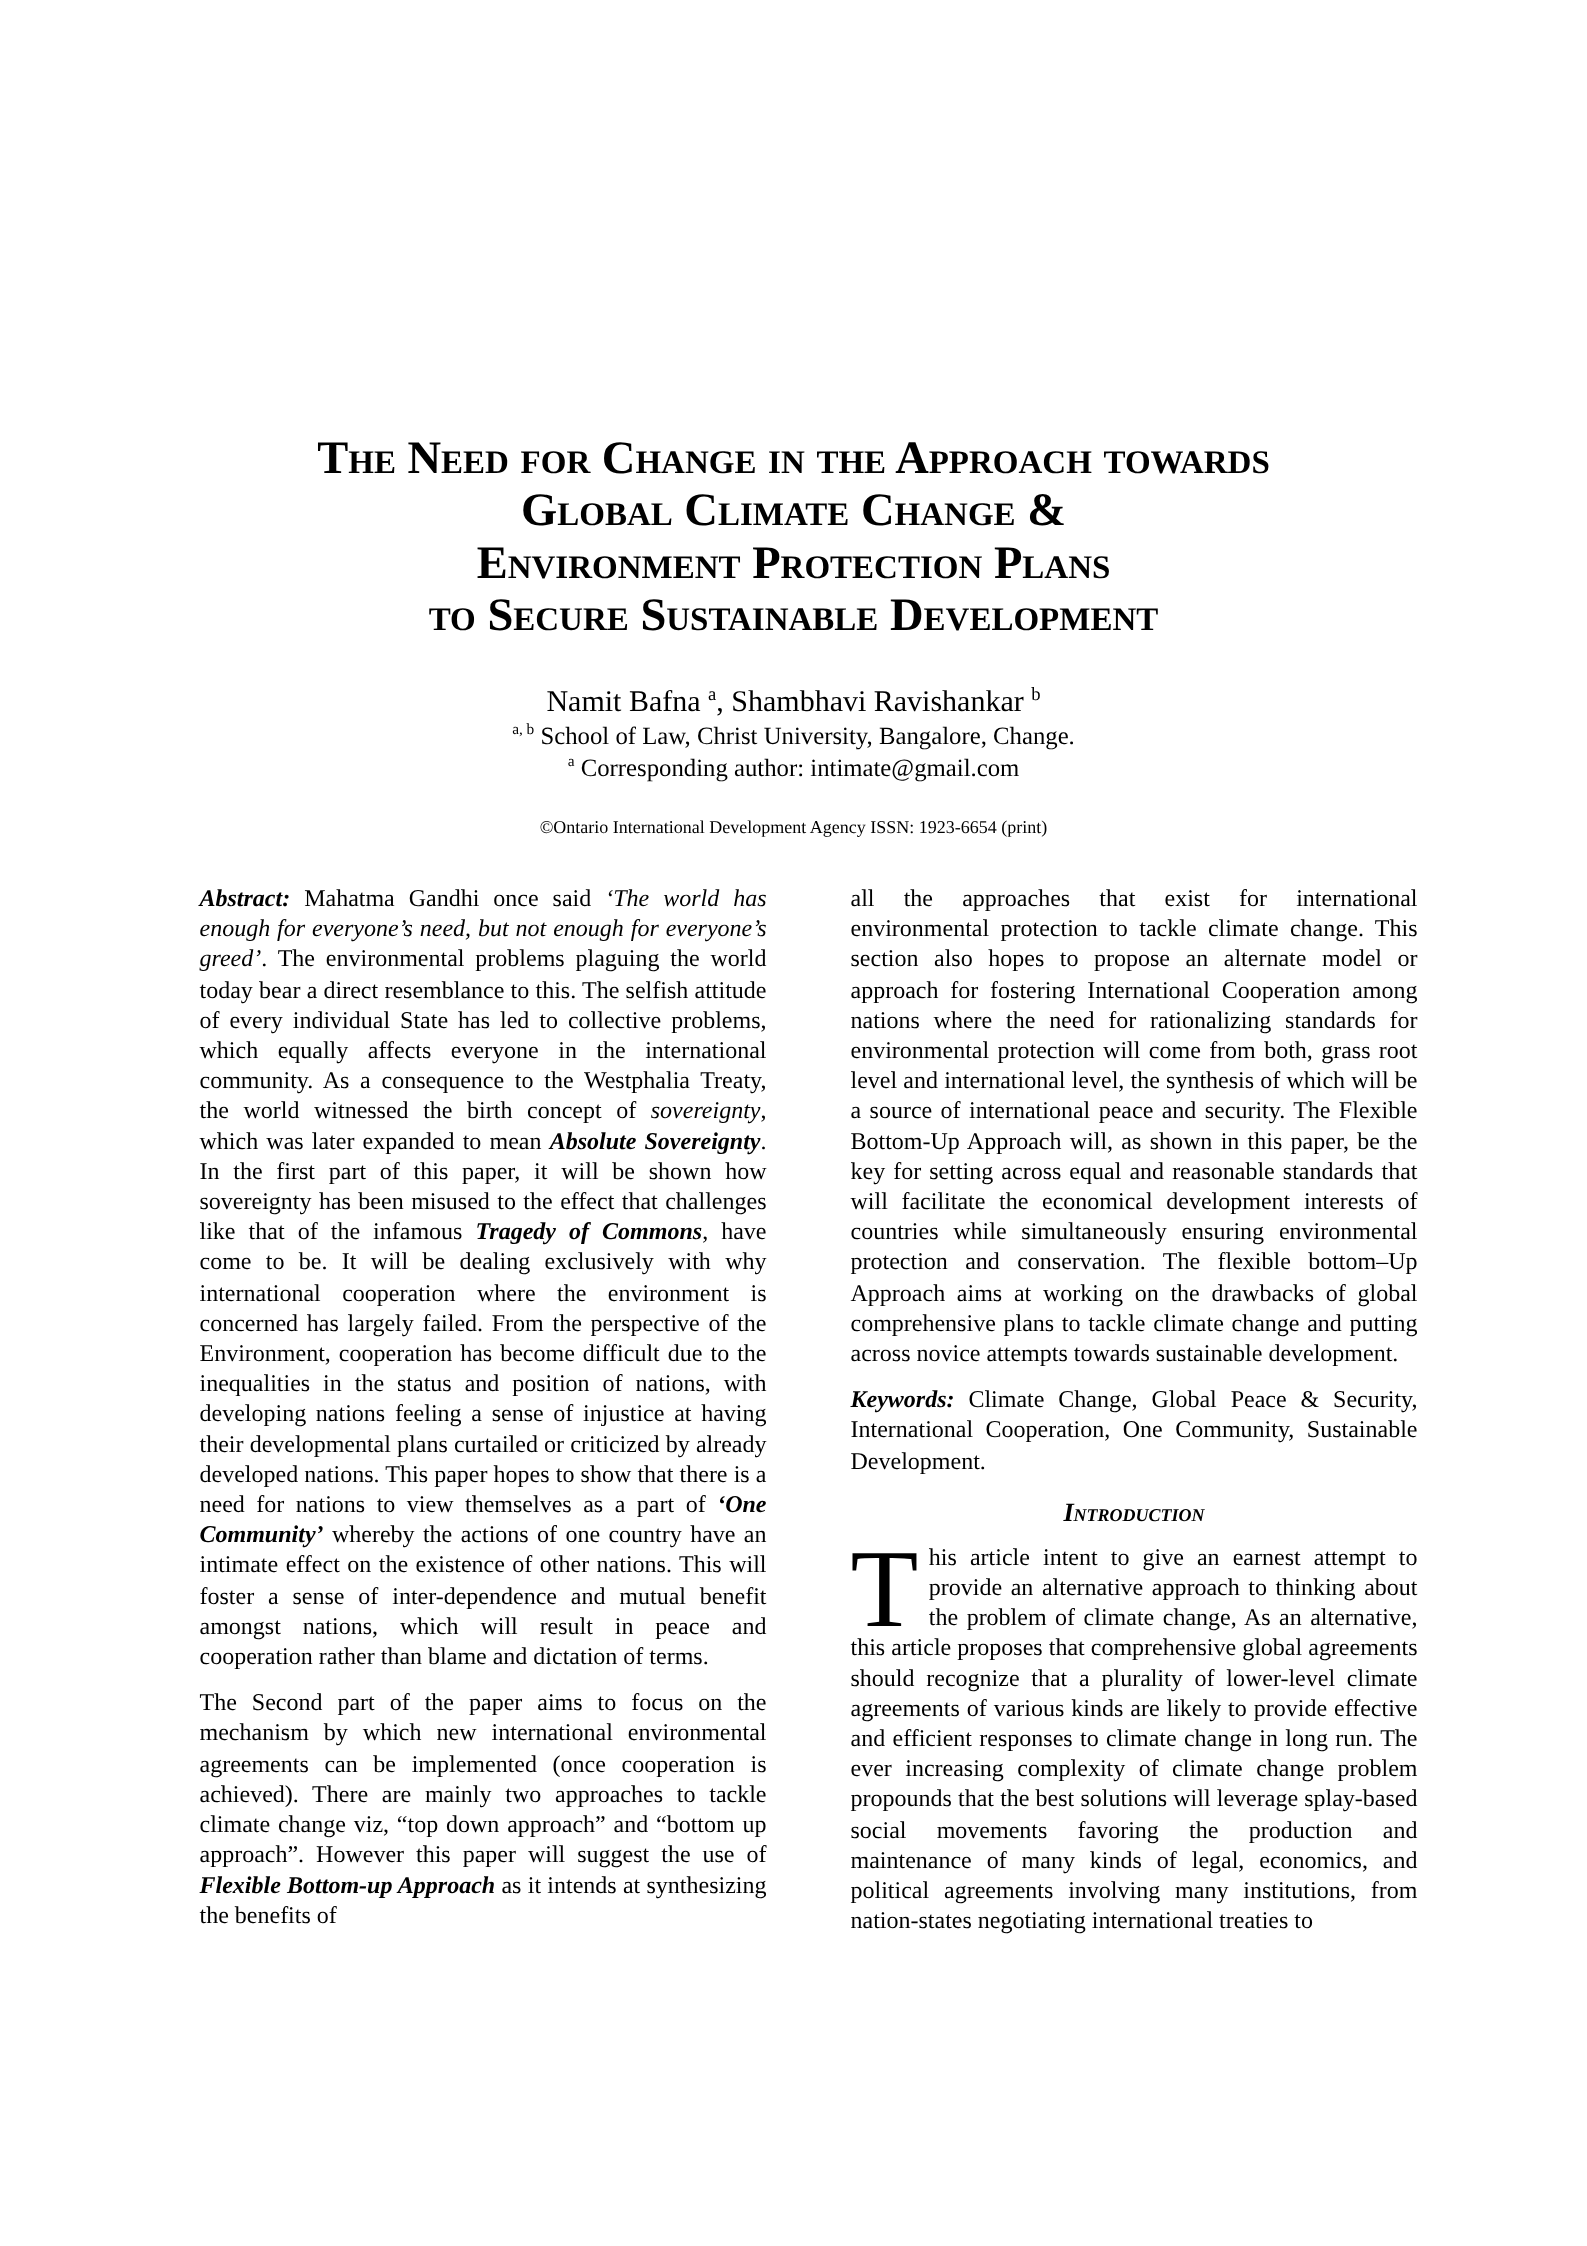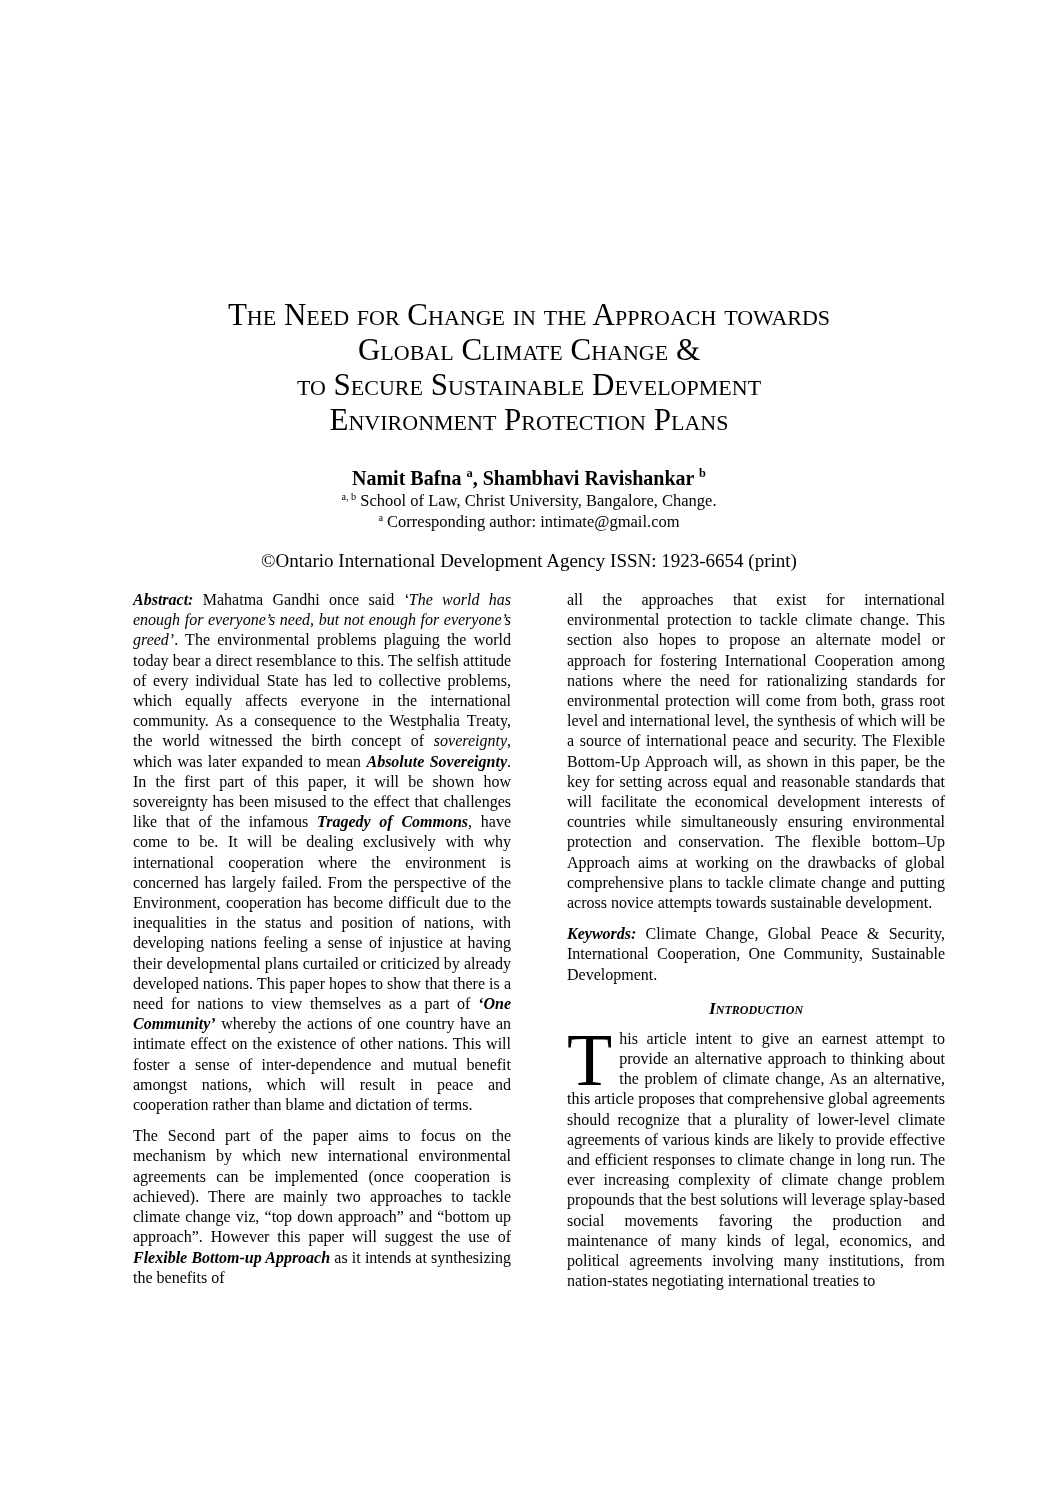--- a/index.html
+++ b/index.html
@@ -17,37 +17,37 @@
   .title-block {
     position: absolute;
     top: 287px;
     left: 123px;
     width: 812px;
     text-align: center;
   }
   .paper-title {
     font-size: 31px;
     line-height: 35px;
-    font-weight: normal;
+    font-weight: bold;
     font-variant: small-caps;
-    margin: 10px;
+    margin: 0;
   }
   .authors {
     margin-top: 29px;
     font-size: 20px;
     line-height: 24px;
-    font-weight: bold;
+    font-weight: normal;
   }
   .affiliation, .correspondence {
     font-size: 16.5px;
     line-height: 21px;
   }
   .issn-block {
     margin-top: 21px;
-    font-size: 19px;
+    font-size: 12px;
     line-height: 16.5px;
   }
   
   .columns {
     position: absolute;
     top: 590px;
     left: 133px;
     width: 812px;
     display: flex;
     gap: 56px;
@@ -81,22 +81,22 @@
 </style>
 </head>
 <body>
 
 <div class="page">
 
   <header class="title-block">
     <h1 class="paper-title">
       <div>The Need for Change in the Approach towards</div>
       <div>Global Climate Change &amp;</div>
+      <div>Environment Protection Plans</div>
       <div>to Secure Sustainable Development</div>
-      <div>Environment Protection Plans</div>
     </h1>
     <div class="authors"><span>Namit Bafna </span><span class="sup">a</span><span>, Shambhavi Ravishankar </span><span class="sup">b</span></div>
     <div class="affiliation"><span class="sup">a, b</span><span> School of Law, Christ University, Bangalore, Change.</span></div>
     <div class="correspondence"><span class="sup">a</span><span> Corresponding author: </span><span>intimate@gmail.com</span></div>
     <div class="issn-block">
       <div>©Ontario International Development Agency ISSN: 1923-6654 (print)</div>
     </div>
   </header>
 
   <main class="columns">

